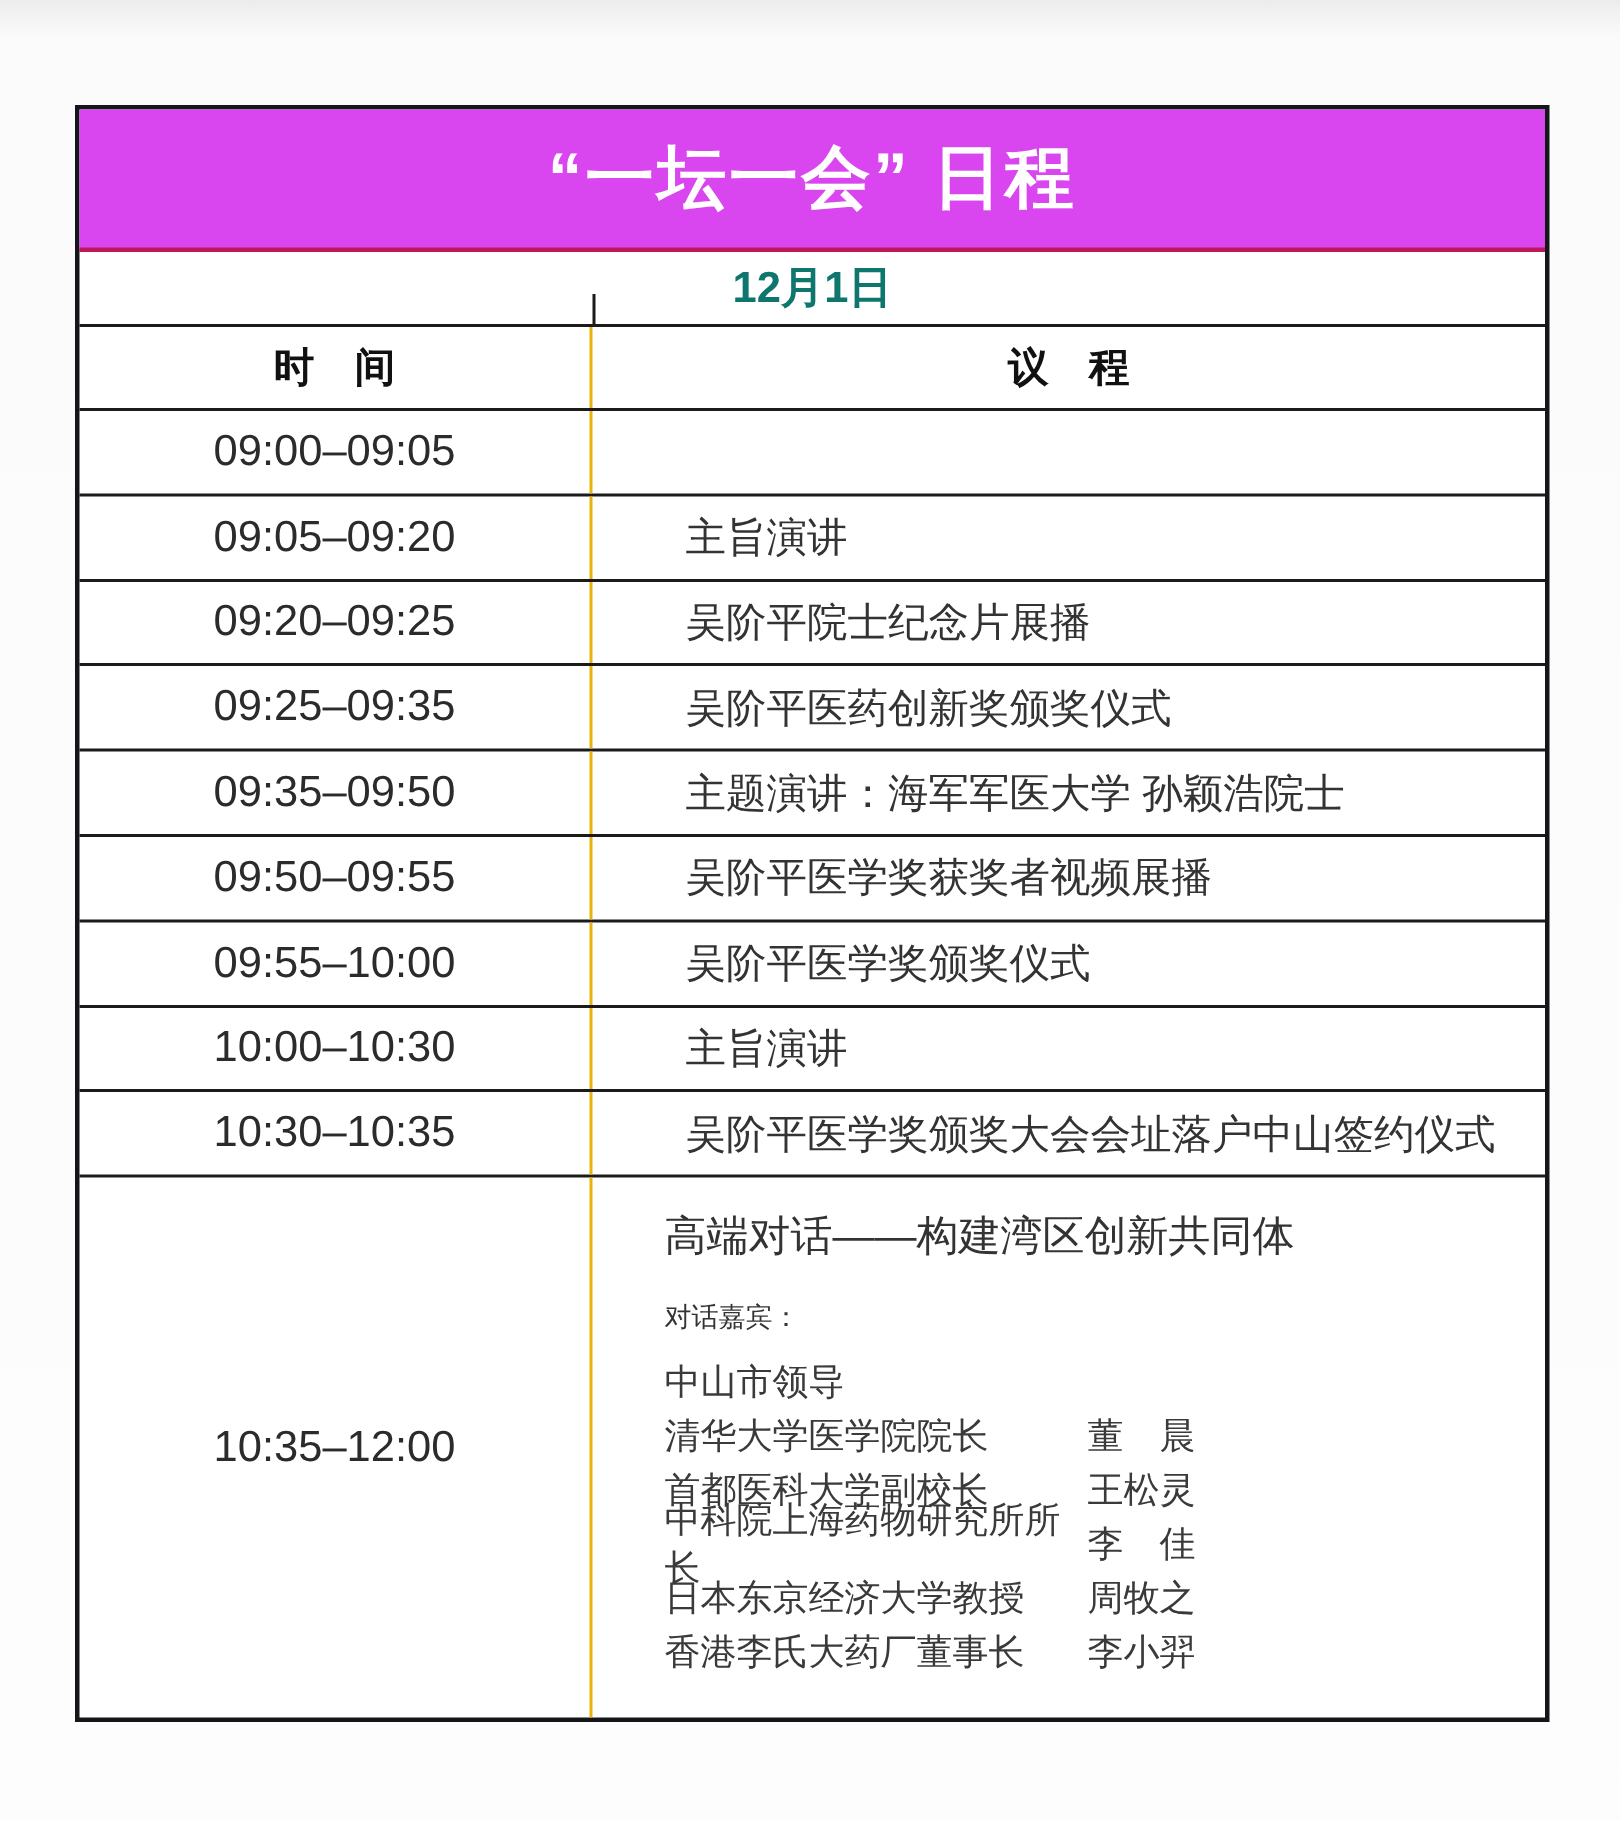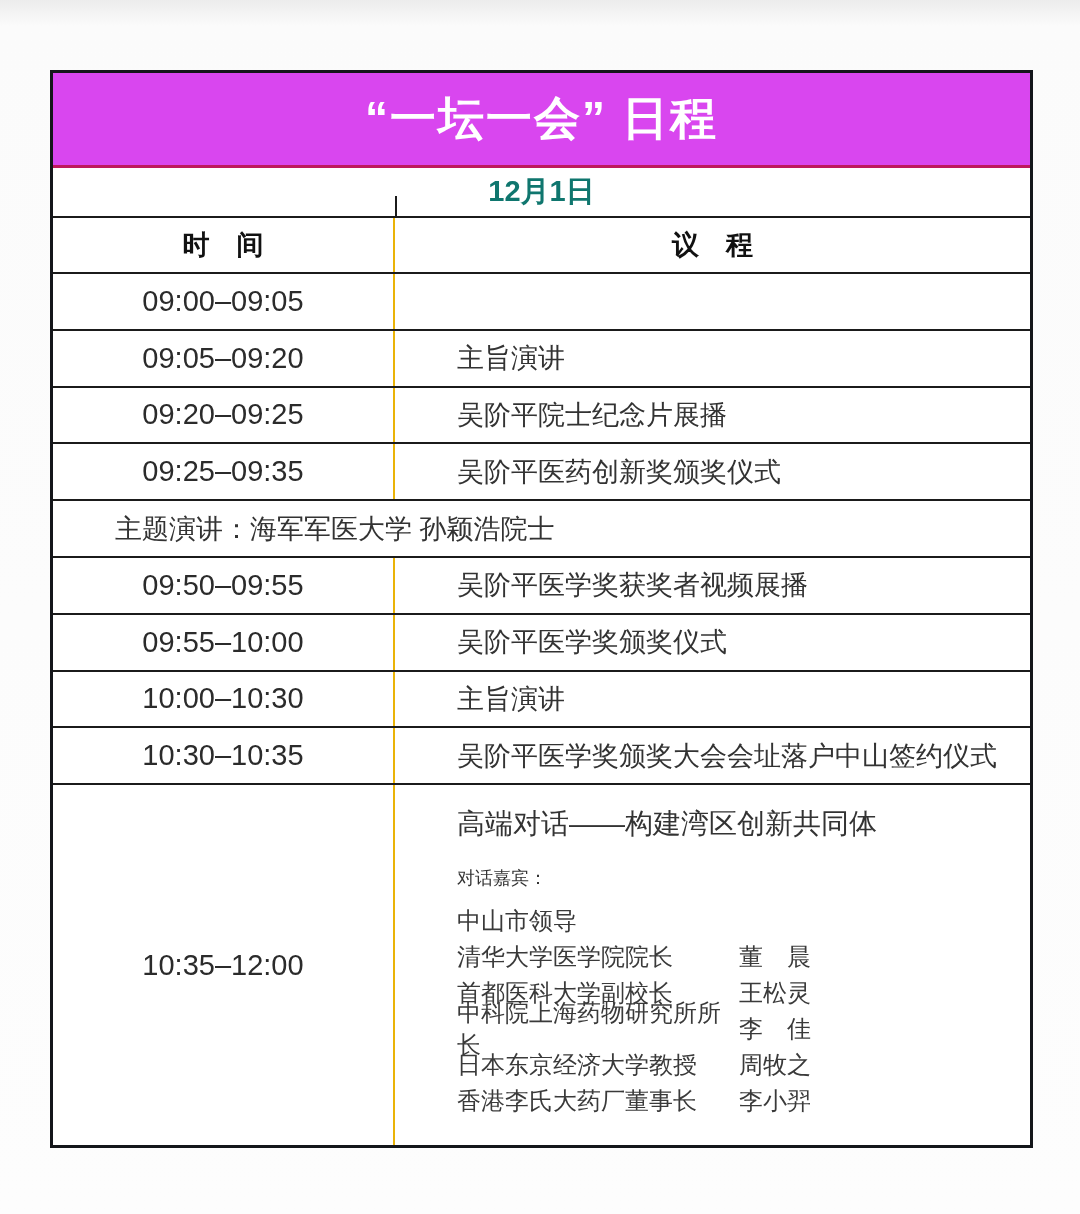--- a/index.html
+++ b/index.html
@@ -93,21 +93,21 @@
     font-size: 27px;
     font-weight: bold;
     color: #111111;
   }
   .header-row .agenda-cell {
     justify-content: center;
     padding-left: 0;
   }
   .session-row .agenda-cell {
     display: block;
-    padding: 10px 20px 0 62px;
+    padding: 10px 20px 0 48px;
   }
   .session-title {
     font-size: 28px;
     line-height: 38px;
     margin-top: 10px;
     color: #333333;
   }
   .guest-label {
     font-size: 18px;
     line-height: 38px;
@@ -154,20 +154,21 @@
     </div>
     <div class="row body-row">
       <div class="time-cell">09:20–09:25</div>
       <div class="agenda-cell">吴阶平院士纪念片展播</div>
     </div>
     <div class="row body-row">
       <div class="time-cell">09:25–09:35</div>
       <div class="agenda-cell">吴阶平医药创新奖颁奖仪式</div>
     </div>
     <div class="row body-row">
+      <div class="time-cell">09:35–09:50</div>
       <div class="agenda-cell">主题演讲：海军军医大学 孙颖浩院士</div>
     </div>
     <div class="row body-row">
       <div class="time-cell">09:50–09:55</div>
       <div class="agenda-cell">吴阶平医学奖获奖者视频展播</div>
     </div>
     <div class="row body-row">
       <div class="time-cell">09:55–10:00</div>
       <div class="agenda-cell">吴阶平医学奖颁奖仪式</div>
     </div>

